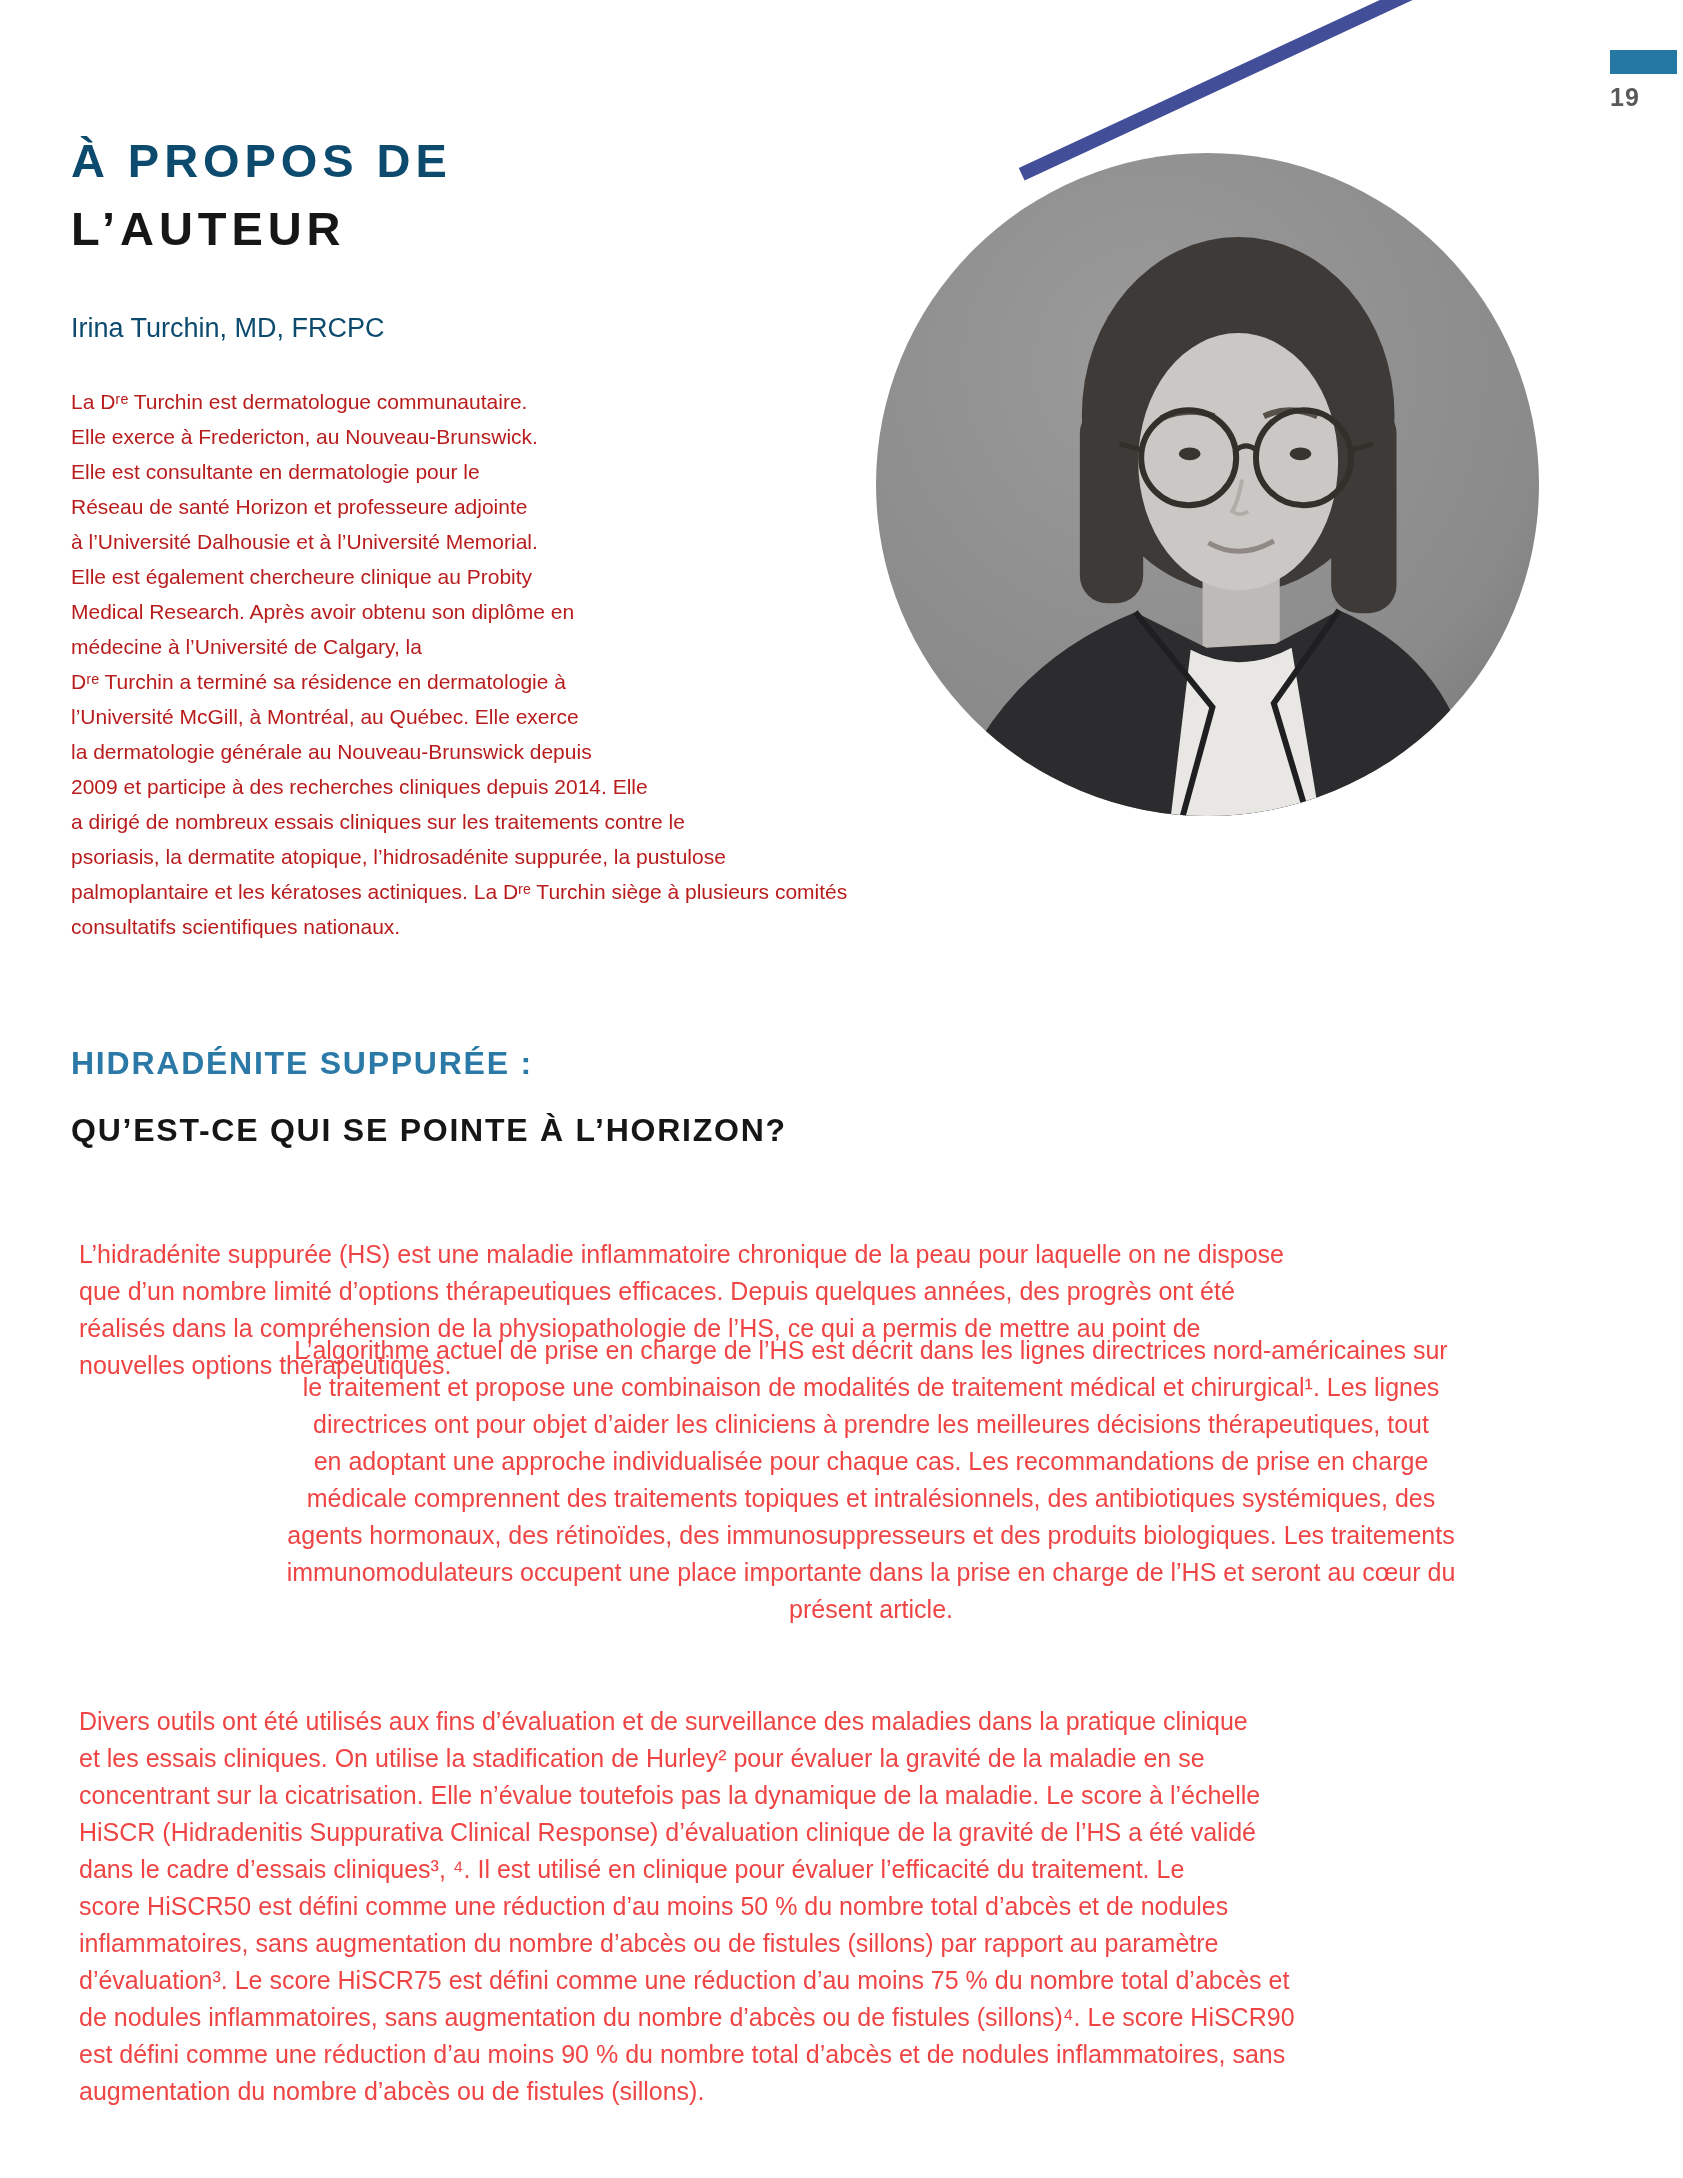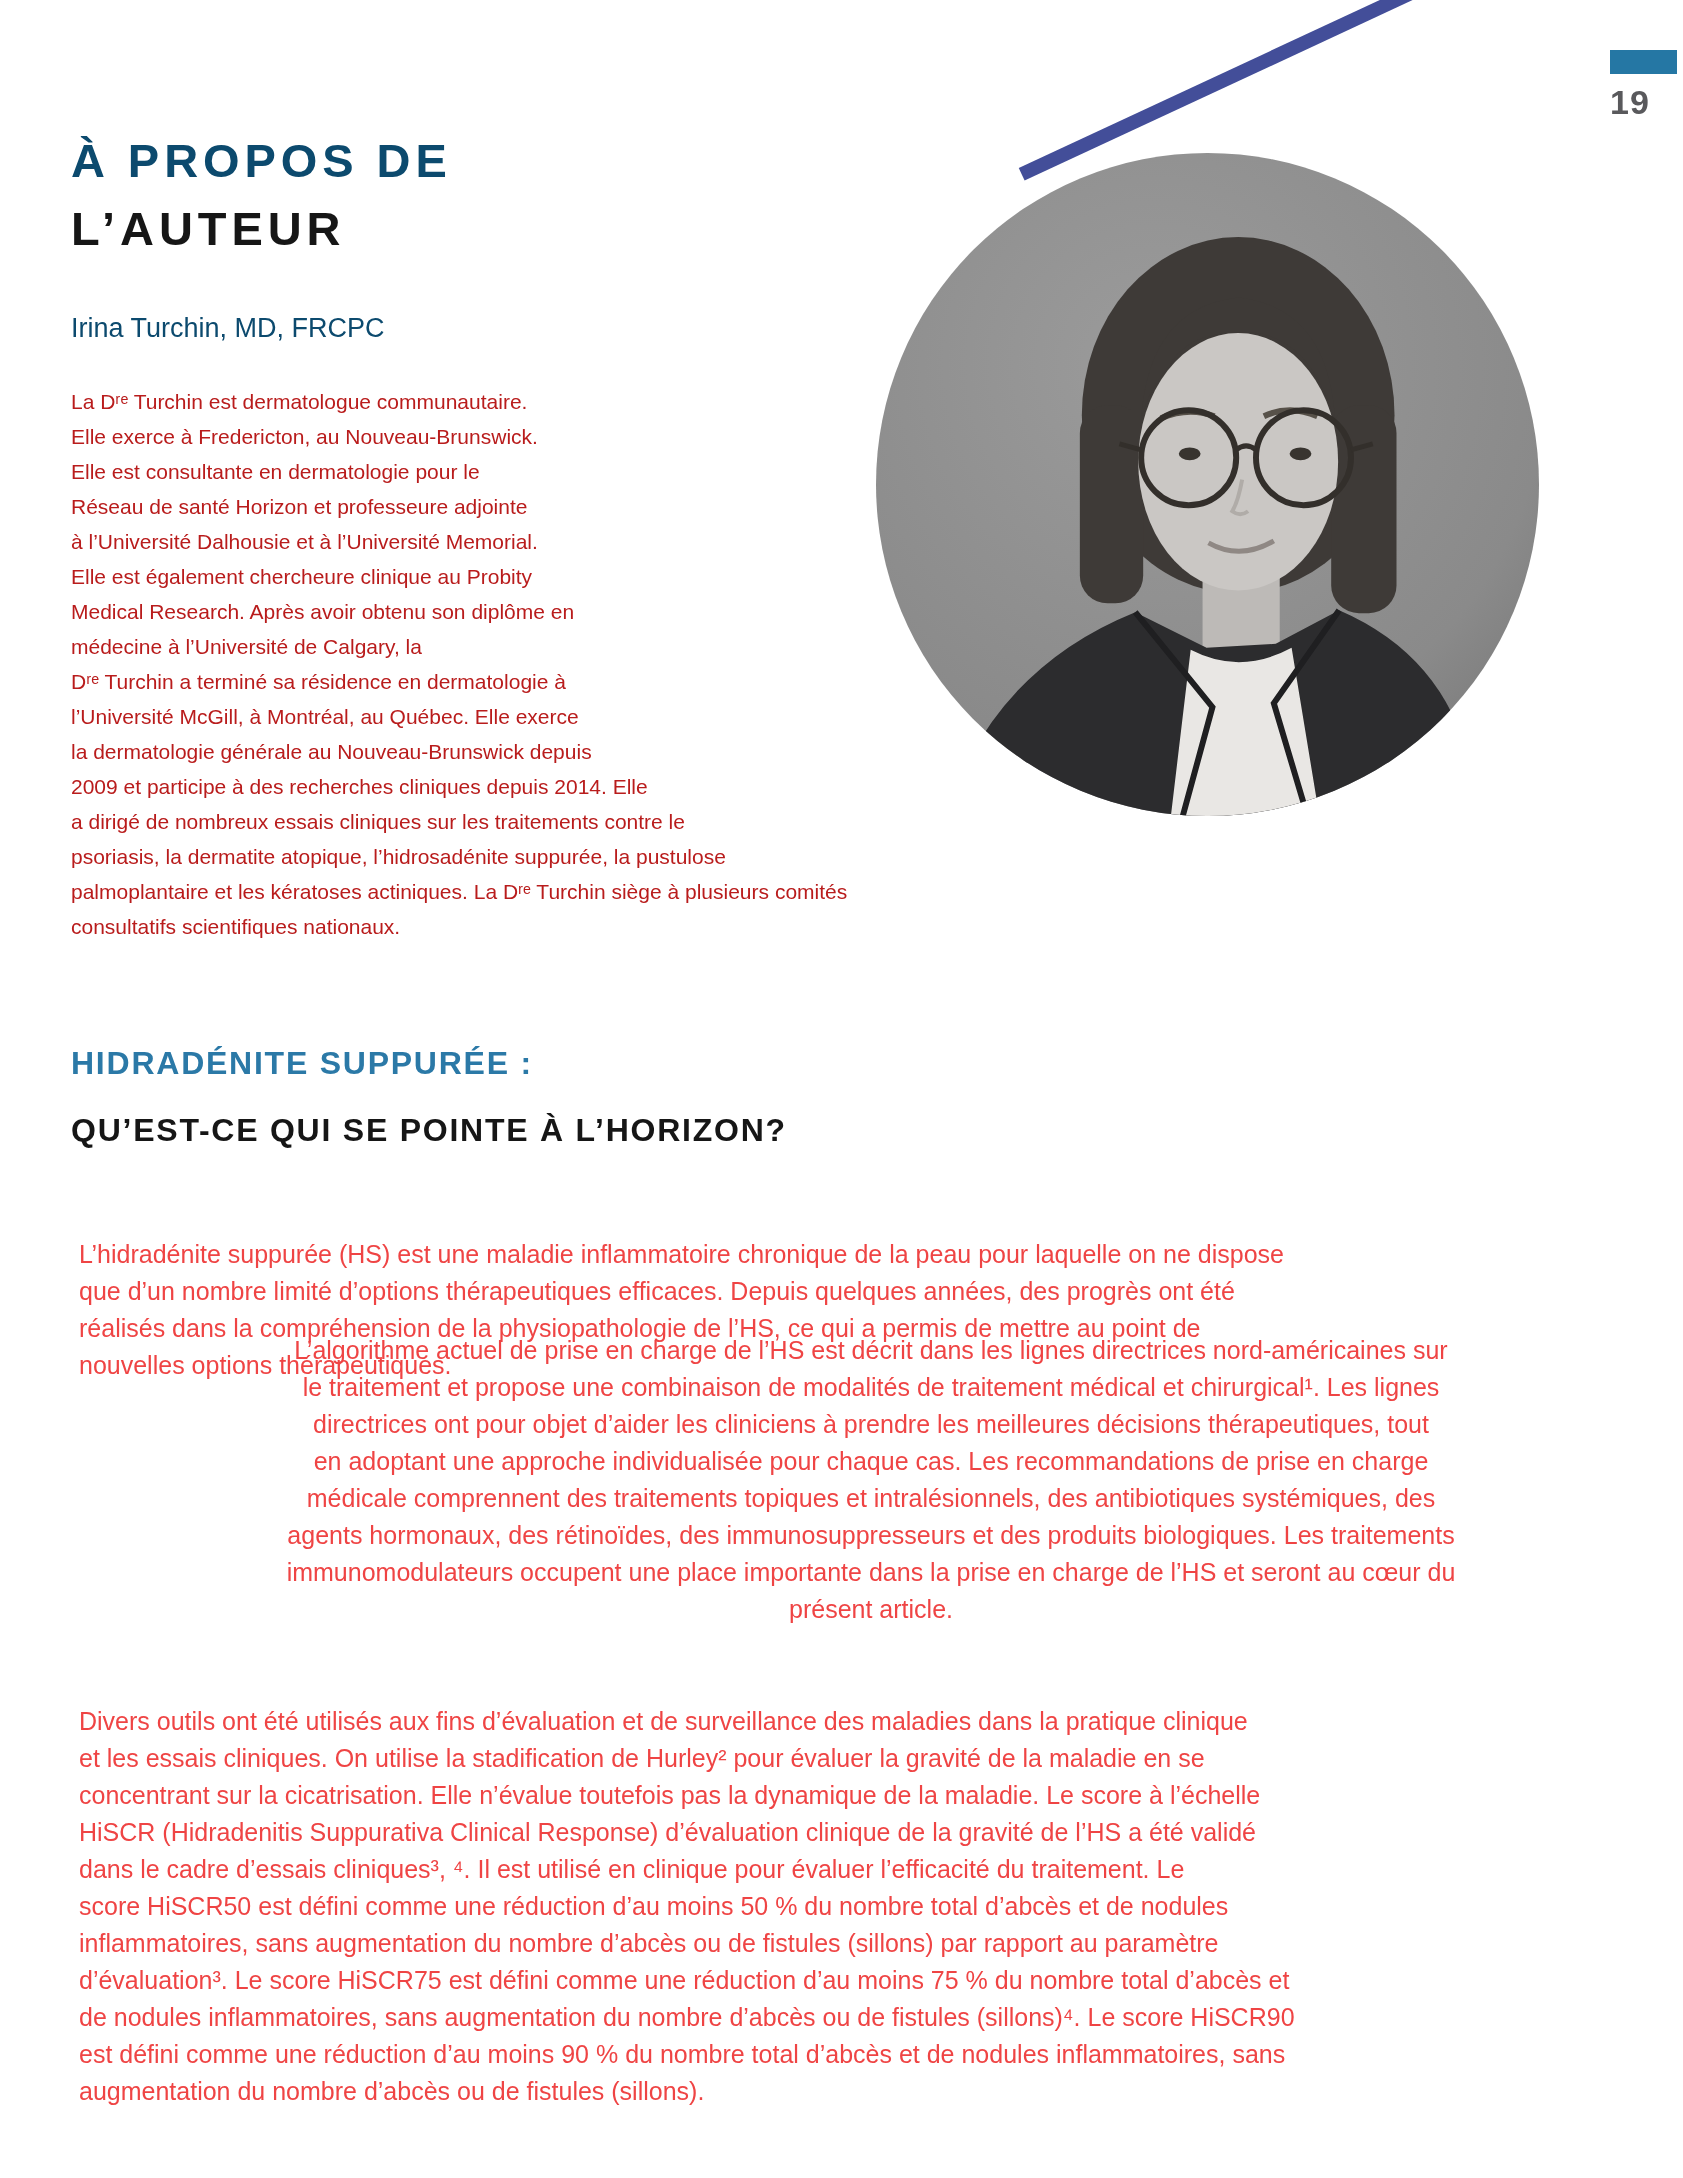--- a/index.html
+++ b/index.html
@@ -4,21 +4,21 @@
 <style>
   html,body { margin:0; padding:0; background:#ffffff; }
   .page {
     position:relative; width:1683px; height:2178px; background:#ffffff;
     overflow:hidden; font-family:"Liberation Sans", sans-serif; color:#2b2a29;
   }
   .deco-svg { position:absolute; left:0; top:0; }
   .teal-bar { position:absolute; left:1610px; top:50px; width:67px; height:24px; background:#2577a4; }
   .page-number {
     position:absolute; left:1610px; top:83px; width:67px;
-    font-size:34px; font-weight:bold; color:#59595c; letter-spacing:1px;
+    font-size:25px; font-weight:bold; color:#59595c; letter-spacing:1px;
   }
   .about-heading { position:absolute; left:71px; top:127px; line-height:68px; }
   .about-heading .h1a, .about-heading .h1b {
     font-size:47px; font-weight:bold; letter-spacing:0.105em; white-space:nowrap;
   }
   .h1a { color:#0c4a6e; }
   .h1b { color:#161616; }
   .author-name { position:absolute; left:71px; top:313px; font-size:27px; color:#0c4a6e; }
   .bio {
     position:absolute; left:71px; top:384px; width:1247px;

